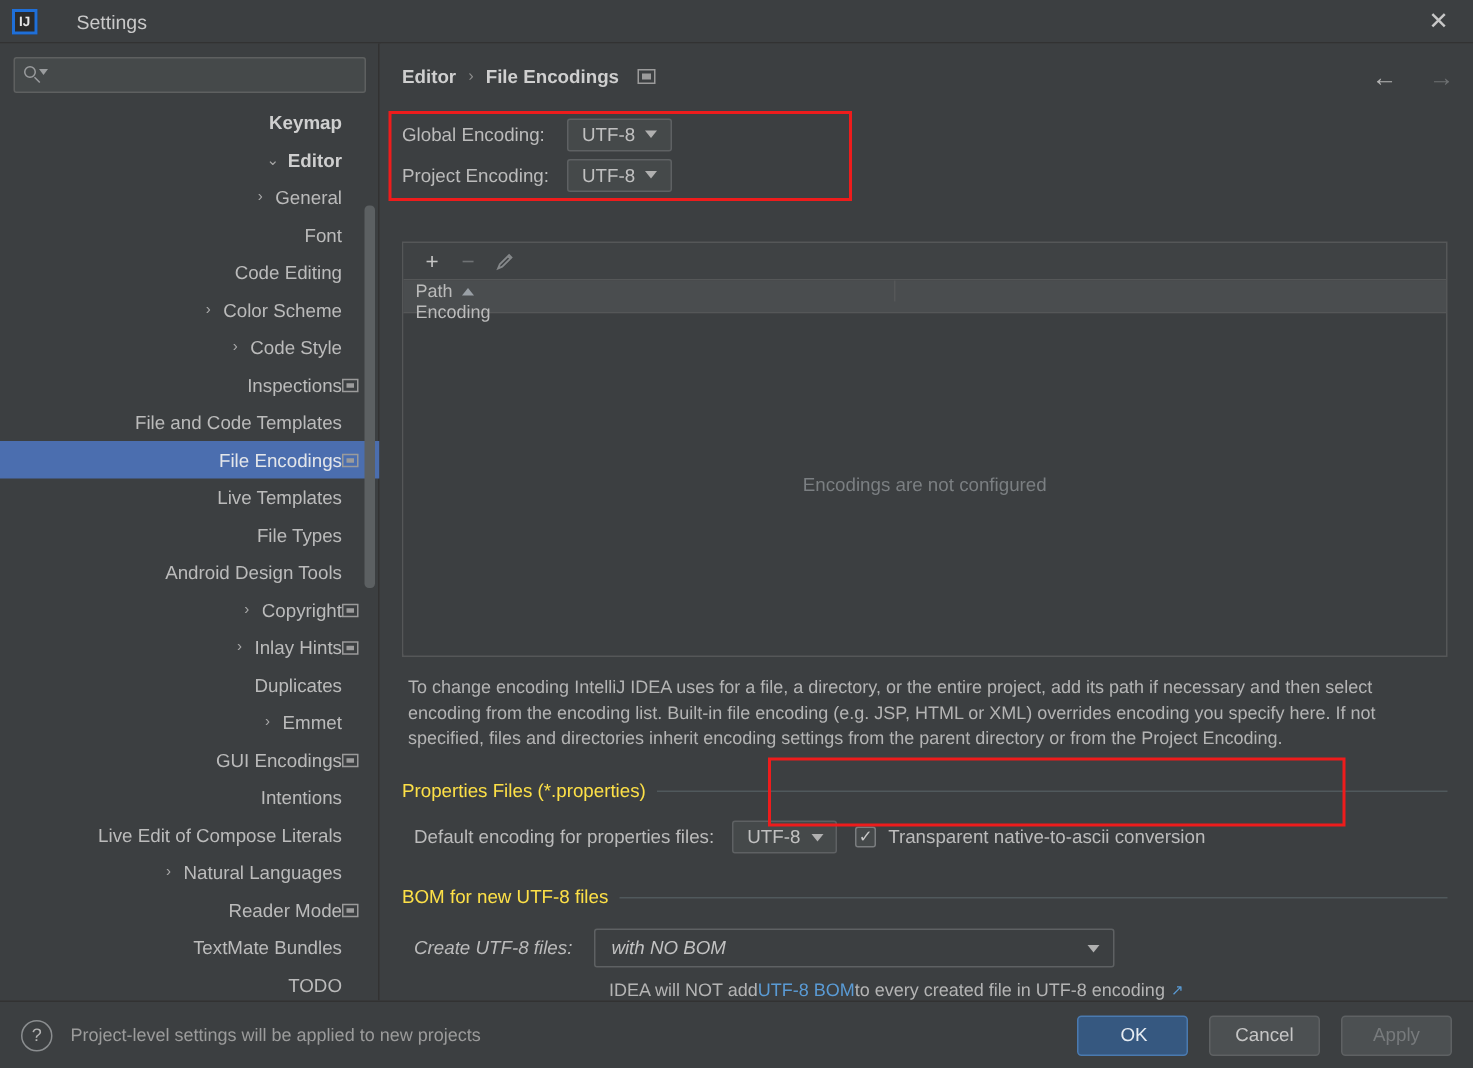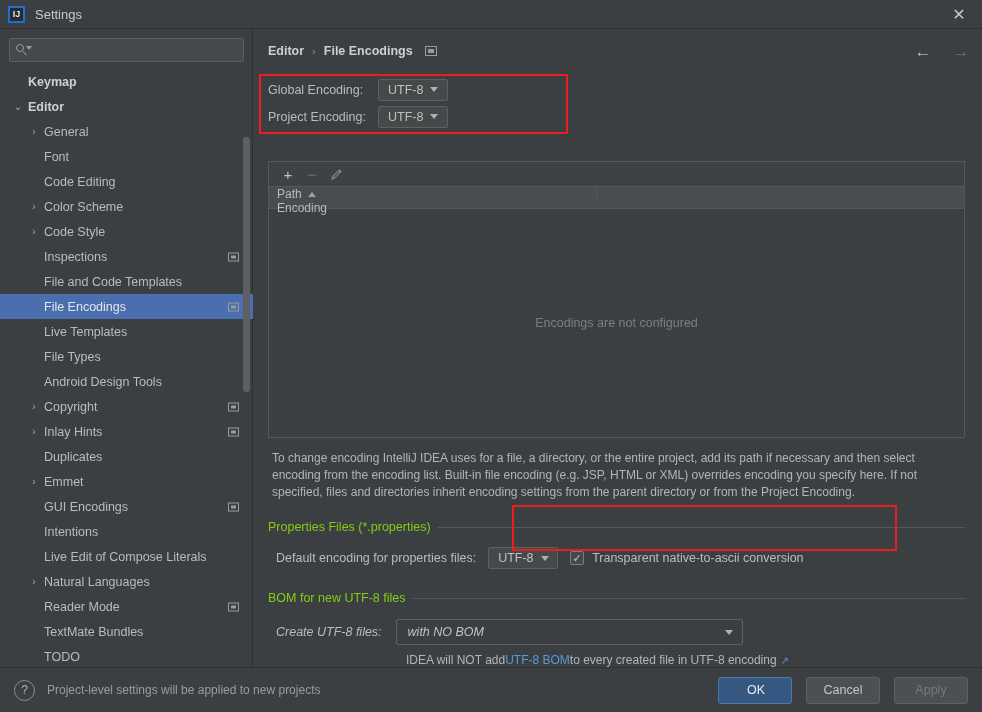--- a/index.html
+++ b/index.html
@@ -27,21 +27,21 @@
   .ij-logo {
     margin-left: 8px; width: 17px; height: 17px;
     border: 2px solid #1f6fd8;
     background: #2b2b2b;
     display: flex; align-items: center; justify-content: center;
     font-size: 9px; font-weight: bold; color: #e6e6e6;
     font-family: "Liberation Sans", sans-serif;
     line-height: 1;
   }
   .title-text {
-    margin-left: 10px; font-size: 13px; color: #c9c9c9;
+    margin-left: 26px; font-size: 13px; color: #c9c9c9;
   }
   .win-close {
     position: absolute; right: 0; top: 0; width: 46px; height: 28px;
     display: flex; align-items: center; justify-content: center;
     color: #c8c8c8; font-size: 16px; cursor: pointer;
   }
 
   
   .sidebar {
     position: absolute; left: 0; top: 29px; width: 253px; height: 638px;
@@ -81,21 +81,22 @@
 
   .tree {
     position: absolute; left: 0; top: 40px; width: 253px; height: 598px;
     overflow: hidden;
   }
   .tree-item {
     position: relative; height: 25px;
     display: flex; align-items: center;
     color: #bbbbbb; font-size: 12.5px;
     cursor: default; white-space: nowrap;
-    padding-right: 9px;
+    padding-right: 25px;
+    justify-content: flex-end;
   }
   .tree-item.selected { background: #4b6eaf; color: #e3e6ea; }
   .tree-item .arrow {
     width: 12px; height: 12px; margin-left: 2px; flex: 0 0 auto;
     display: flex; align-items: center; justify-content: center;
     font-size: 10px; color: #a8a8a8;
   }
   .tree-item .lbl { overflow: hidden; text-overflow: ellipsis; }
   .tree-item.bold .lbl { font-weight: bold; color: #cfcfcf; }
   .tree-item .cfg-badge {
@@ -210,21 +211,21 @@
   .empty-msg { color: #7b7f82; font-size: 12.5px; }
 
   .desc {
     position: absolute; left: 18px; top: 421px; width: 692px;
     font-size: 12px; color: #b4b4b4; line-height: 17px;
   }
 
   
   .group-head {
     position: absolute; display: flex; align-items: center; gap: 7px;
-    left: 14px; width: 697px; font-size: 12.5px; color: #84cc16;
+    left: 14px; width: 697px; font-size: 12.5px; color: #fde047;
     white-space: nowrap;
   }
   .group-head .rule { flex: 1; height: 1px; background: #50595c; }
 
   .props-row {
     position: absolute; left: 22px; top: 518px;
     display: flex; align-items: center; gap: 12px;
   }
   .props-label { font-size: 12.5px; color: #bbbbbb; }
   .checkbox-wrap {

